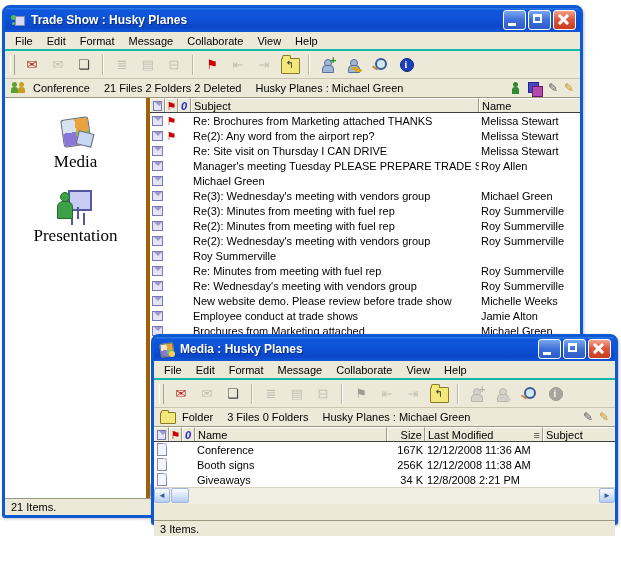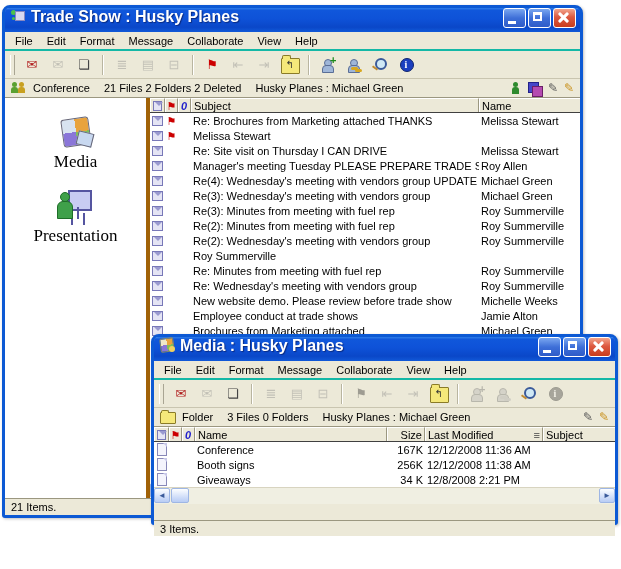--- a/index.html
+++ b/index.html
@@ -2,23 +2,23 @@
 <html><head>
 <meta charset="utf-8">
 <style>
   html,body{margin:0;padding:0;}
   body{width:621px;height:569px;position:relative;overflow:hidden;background:#fff;
        font-family:"Liberation Sans", sans-serif;font-size:11px;color:#000;}
   .window{position:absolute;box-sizing:border-box;border:3px solid #0C59D4;
           border-radius:8px 8px 3px 3px;background:#ECE9D8;display:flex;flex-direction:column;
           box-shadow:1px 1px 3px rgba(0,0,0,.25);}
   
-  .titlebar{height:24px;flex:0 0 24px;display:flex;align-items:flex-start;padding:0 4px 0 5px;
+  .titlebar{height:24px;flex:0 0 24px;display:flex;align-items:center;padding:0 4px 0 5px;
             background:linear-gradient(180deg,#2E7DE8 0%,#1057DB 10%,#0E52D8 45%,#0A47C8 80%,#1159D8 100%);
-            border-radius:4px 4px 0 0;color:#fff;font-weight:bold;font-size:16px;
+            border-radius:4px 4px 0 0;color:#fff;font-weight:bold;font-size:12px;
             text-shadow:1px 1px 1px #0A2A80;}
   .title-text{flex:1;margin-left:5px;white-space:nowrap;overflow:hidden;}
   .winbtns{display:flex;gap:2px;}
   .wbtn{width:21px;height:18px;border-radius:3px;border:1px solid #fff;position:relative;
         background:linear-gradient(180deg,#7AA7F0 0%,#3E6FD8 50%,#2E5BC8 100%);}
   .wbtn.close{background:linear-gradient(180deg,#F2A48C 0%,#DD5941 45%,#C93C1D 100%);}
   .wbtn.minimize::after{content:"";position:absolute;left:4px;bottom:3px;width:8px;height:3px;background:#fff;}
   .wbtn.maximize::after{content:"";position:absolute;left:4px;top:3px;width:9px;height:9px;
         border:2px solid #fff;border-top-width:3px;box-sizing:border-box;}
   .wbtn.close::before,.wbtn.close::after{content:"";position:absolute;left:3px;top:7px;width:13px;height:3px;background:#fff;border-radius:1px;}
@@ -265,20 +265,21 @@
             <span class="cell col-name">Melissa Stewart</span>
           </div>
           <div class="mrow">
             <span class="cell col-icn">
               <span class="mini-env"></span>
             </span>
             <span class="cell col-flag">
               <span class="mini-flag">⚑</span>
             </span>
             <span class="cell col-clip"></span>
+            <span class="cell col-subj">Re(2): Any word from the airport rep?</span>
             <span class="cell col-name">Melissa Stewart</span>
           </div>
           <div class="mrow">
             <span class="cell col-icn">
               <span class="mini-env"></span>
             </span>
             <span class="cell col-flag"></span>
             <span class="cell col-clip"></span>
             <span class="cell col-subj">Re: Site visit on Thursday I CAN DRIVE</span>
             <span class="cell col-name">Melissa Stewart</span>
@@ -291,21 +292,20 @@
             <span class="cell col-clip"></span>
             <span class="cell col-subj">Manager's meeting Tuesday PLEASE PREPARE TRADE SHO</span>
             <span class="cell col-name">Roy Allen</span>
           </div>
           <div class="mrow">
             <span class="cell col-icn">
               <span class="mini-env"></span>
             </span>
             <span class="cell col-flag"></span>
             <span class="cell col-clip"></span>
-            <span class="cell col-subj">Re(4): Wednesday's meeting with vendors group UPDATE</span>
             <span class="cell col-name">Michael Green</span>
           </div>
           <div class="mrow">
             <span class="cell col-icn">
               <span class="mini-env"></span>
             </span>
             <span class="cell col-flag"></span>
             <span class="cell col-clip"></span>
             <span class="cell col-subj">Re(3): Wednesday's meeting with vendors group</span>
             <span class="cell col-name">Michael Green</span>

